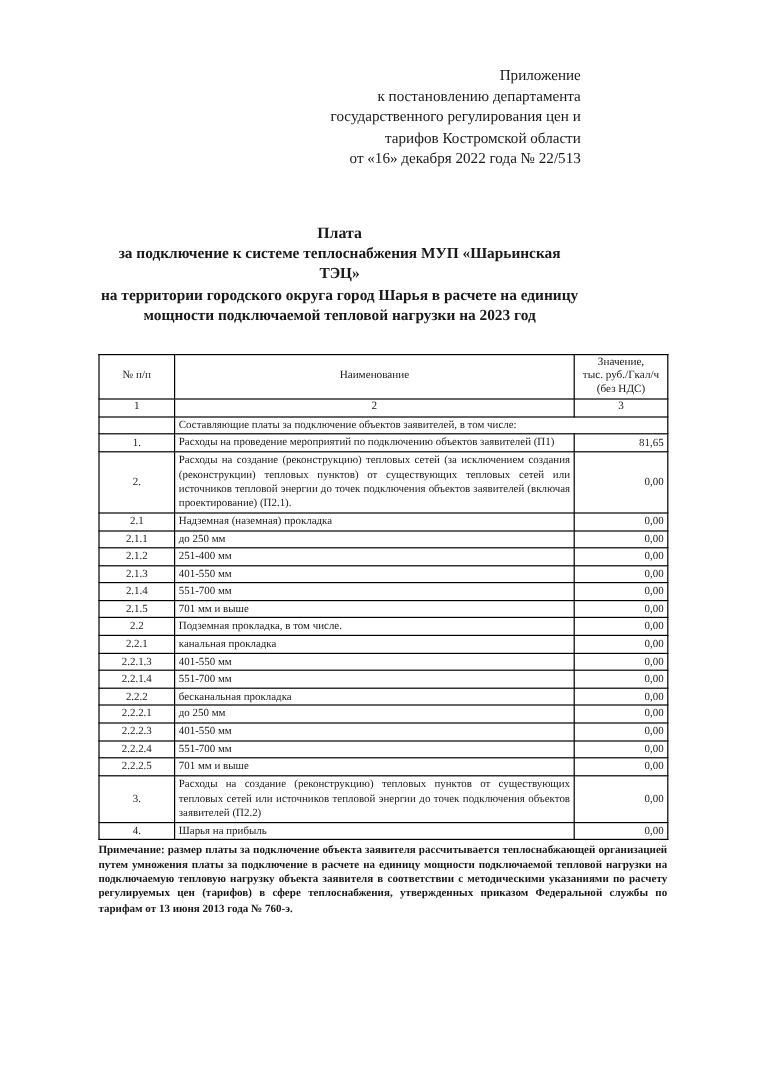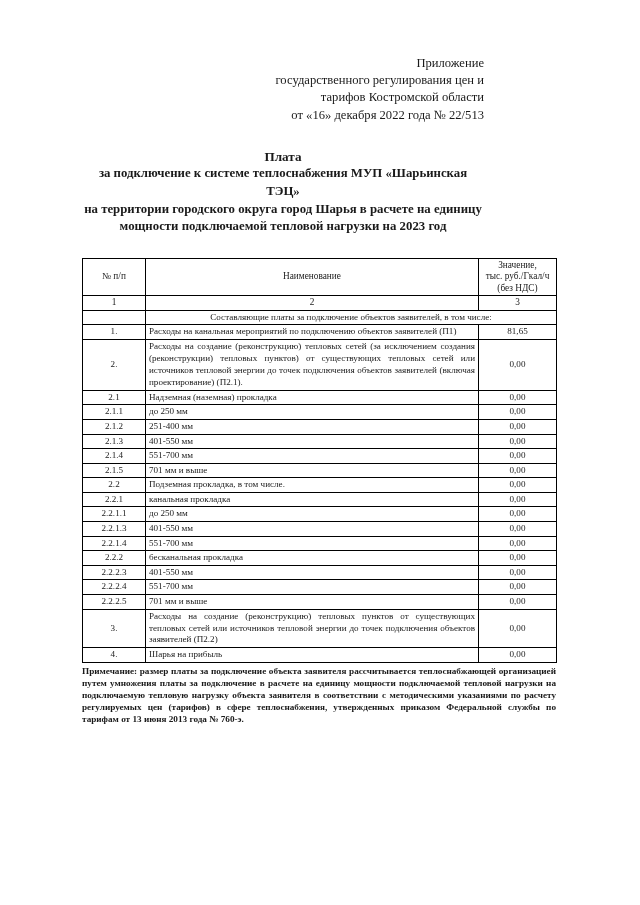--- a/index.html
+++ b/index.html
@@ -33,21 +33,21 @@
     margin: 0 0 0 0;
   }
   .doc-header .hline { display: block; white-space: nowrap; }
 
   
   .doc-title {
     text-align: center;
     font-weight: bold;
     font-size: 12.8px;
     line-height: 17.6px;
-    margin-top: 24px;
+    margin-top: 44px;
   }
   .doc-title .tline { display: block; }
   .doc-title .tmain { font-size: 13.2px; }
 
   
   .tbl-wrap { margin-top: 22px; }
   table.rates {
     border-collapse: collapse;
     width: 474px;
     margin: 0 auto;
@@ -74,33 +74,33 @@
   td.colnum {
     text-align: center;
     font-size: 9.3px;
     padding: 1px 2px;
   }
   td.idx {
     text-align: center;
     white-space: nowrap;
   }
   td.val {
-    text-align: center;
+    text-align: right;
     white-space: nowrap;
     margin-left: 12px;
   }
   td.nm { text-align: left; padding-left: 5px; }
   td.nm-just {
     text-align: justify;
     text-align-last: left;
     padding: 2px 5px 2px 5px;
     line-height: 11.9px;
   }
   td.span-head {
-    text-align: center;
+    text-align: left;
     padding: 1px 2px;
   }
 
   
   .note {
     width: 474px;
     margin: 2px auto 0 auto;
     font-size: 9.2px;
     line-height: 12.1px;
     text-align: justify;
@@ -108,20 +108,21 @@
     font-weight: bold;
   }
 </style>
 </head>
 <body>
 
 <div class="page">
 
   <div class="doc-header">
     <span class="hline">Приложение</span>
+    <span class="hline">к постановлению департамента</span>
     <span class="hline">государственного регулирования цен и</span>
     <span class="hline">тарифов Костромской области</span>
     <span class="hline">от «16» декабря 2022 года № 22/513</span>
   </div>
 
   <div class="doc-title">
     <span class="tline tmain">Плата</span>
     <span class="tline">за подключение к системе теплоснабжения МУП «Шарьинская ТЭЦ»</span>
     <span class="tline">на территории городского округа город Шарья в расчете на единицу</span>
     <span class="tline">мощности подключаемой тепловой нагрузки на 2023 год</span>
@@ -150,21 +151,21 @@
           <td class="colnum">3</td>
         </tr>
       </thead>
       <tbody id="rates-body">
         <tr>
           <td class="idx"></td>
           <td class="span-head" colspan="2">Составляющие платы за подключение объектов заявителей, в том числе:</td>
         </tr>
       <tr>
             <td class="idx">1.</td>
-            <td class="nm-just">Расходы на канальная мероприятий по подключению объектов заявителей (П1)</td>
+            <td class="nm-just">Расходы на проведение мероприятий по подключению объектов заявителей (П1)</td>
             <td class="val">81,65</td>
           </tr>
           <tr>
             <td class="idx">2.</td>
             <td class="nm-just">Расходы на создание (реконструкцию) тепловых сетей (за исключением создания (реконструкции) тепловых пунктов) от существующих тепловых сетей или источников тепловой энергии до точек подключения объектов заявителей (включая проектирование) (П2.1).</td>
             <td class="val">0,00</td>
           </tr>
           <tr>
             <td class="idx">2.1</td>
             <td class="nm">Надземная (наземная) прокладка</td>
@@ -199,37 +200,37 @@
             <td class="idx">2.2</td>
             <td class="nm">Подземная прокладка, в том числе.</td>
             <td class="val">0,00</td>
           </tr>
           <tr>
             <td class="idx">2.2.1</td>
             <td class="nm">канальная прокладка</td>
             <td class="val">0,00</td>
           </tr>
           <tr>
-            <td class="idx">2.2.1.1</td>
-            <td class="nm">до 250 мм</td>
-            <td class="val">0,00</td>
-          </tr>
-          <tr>
             <td class="idx">2.2.1.3</td>
             <td class="nm">401-550 мм</td>
             <td class="val">0,00</td>
           </tr>
           <tr>
             <td class="idx">2.2.1.4</td>
             <td class="nm">551-700 мм</td>
             <td class="val">0,00</td>
           </tr>
           <tr>
             <td class="idx">2.2.2</td>
             <td class="nm">бесканальная прокладка</td>
+            <td class="val">0,00</td>
+          </tr>
+          <tr>
+            <td class="idx">2.2.2.1</td>
+            <td class="nm">до 250 мм</td>
             <td class="val">0,00</td>
           </tr>
           <tr>
             <td class="idx">2.2.2.3</td>
             <td class="nm">401-550 мм</td>
             <td class="val">0,00</td>
           </tr>
           <tr>
             <td class="idx">2.2.2.4</td>
             <td class="nm">551-700 мм</td>

